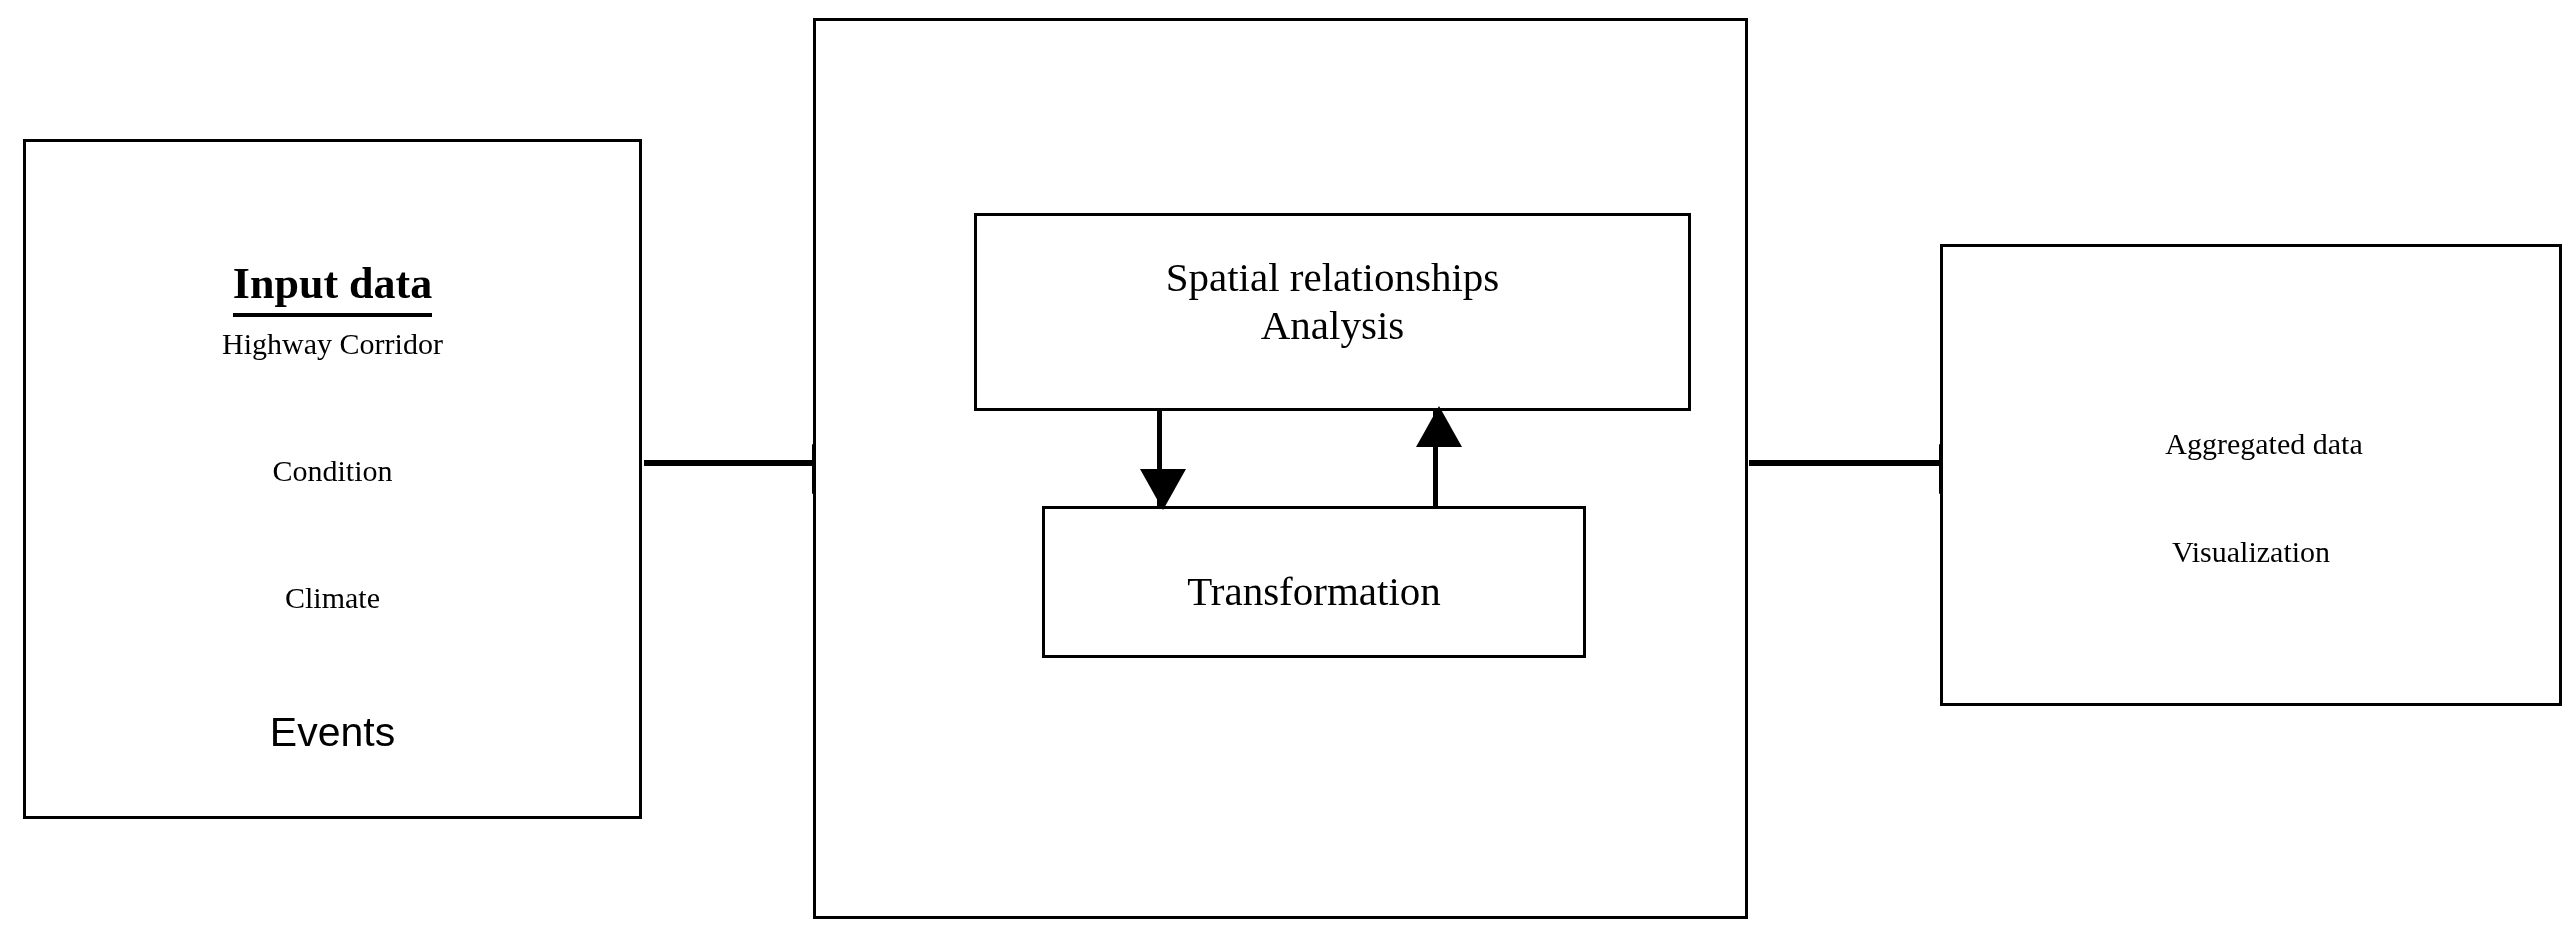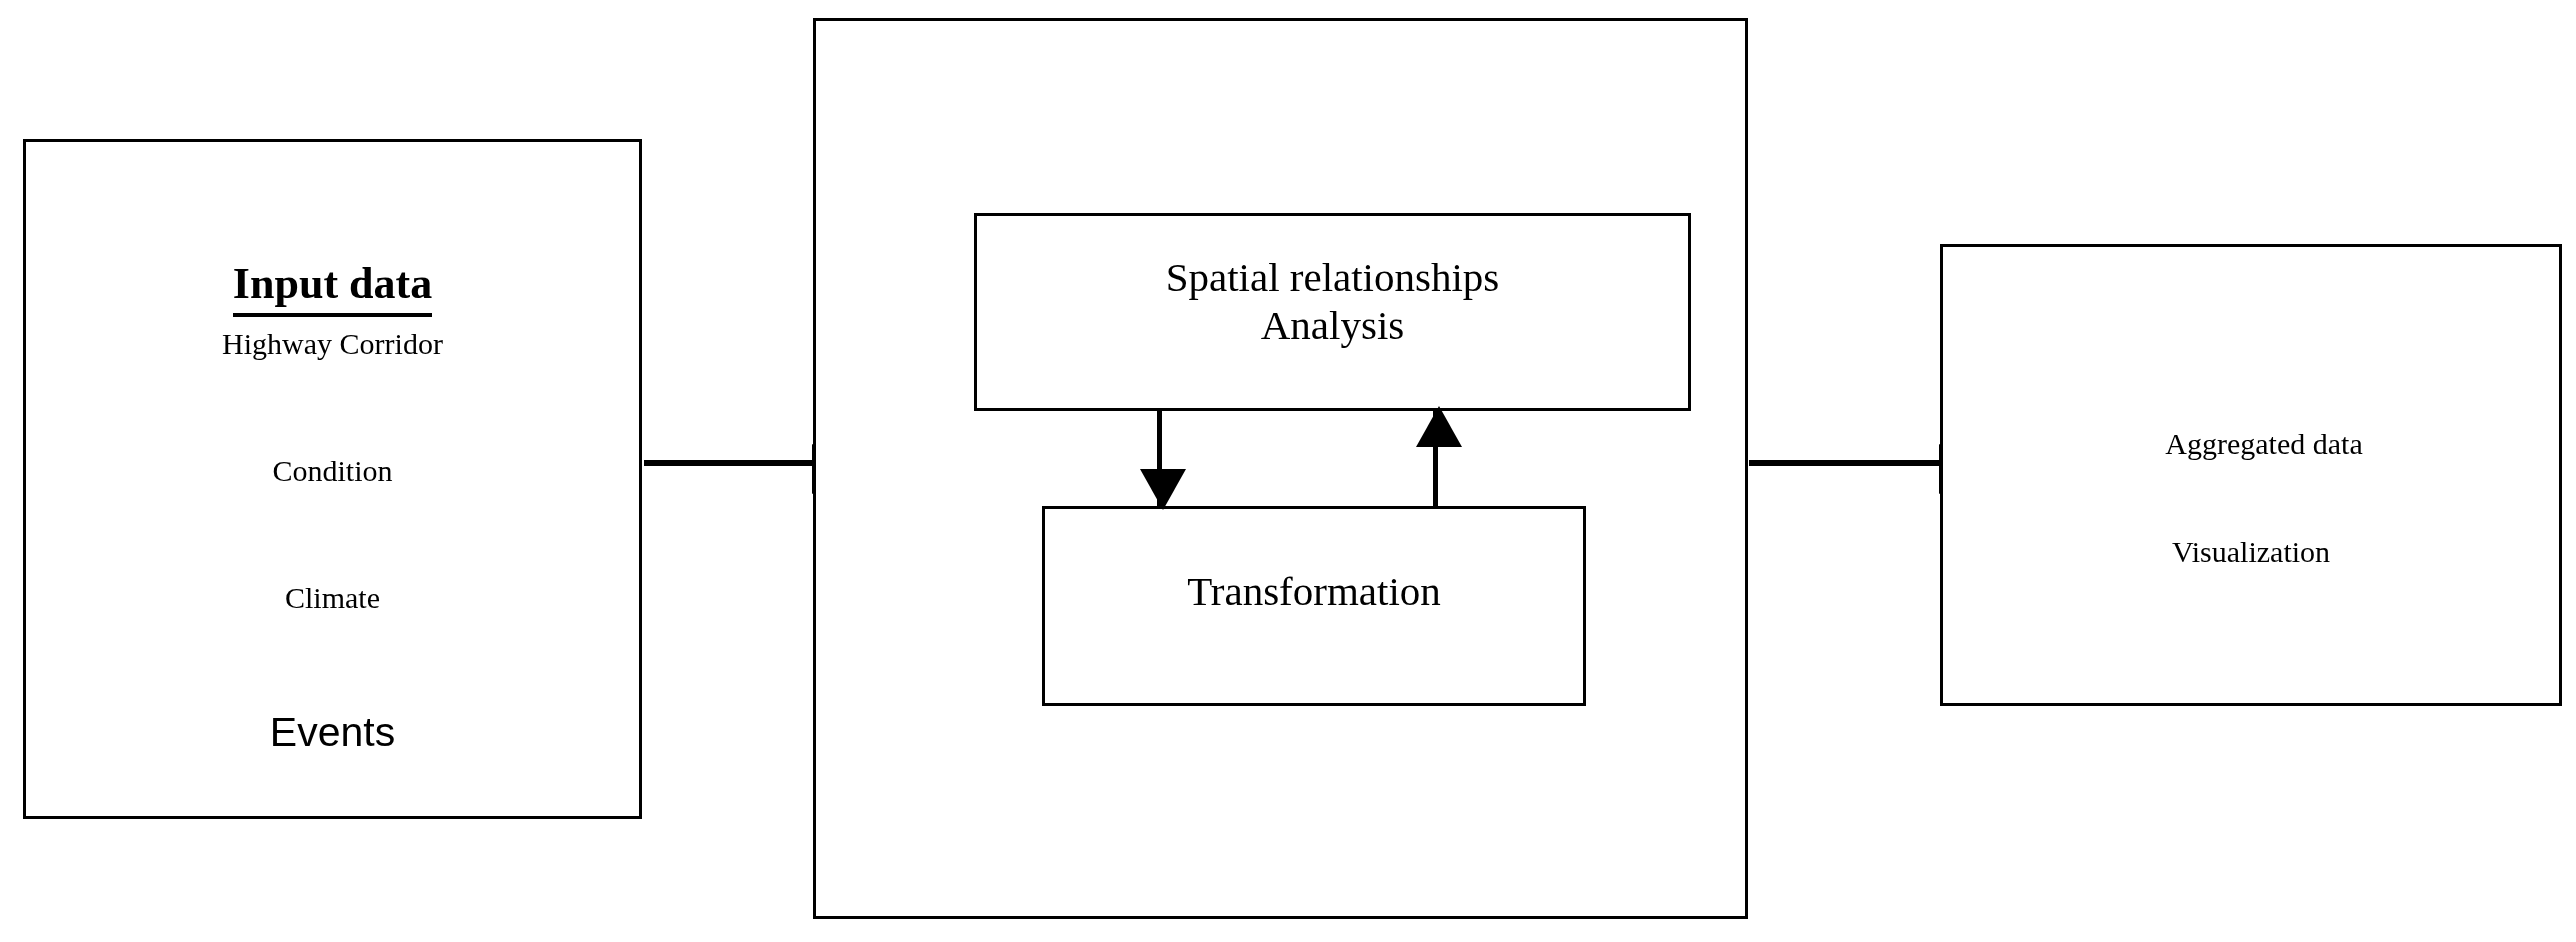--- a/index.html
+++ b/index.html
@@ -36,21 +36,21 @@
   }
   #output-box {
     left: 1940px; top: 244px; width: 622px;  height: 462px;
   }
 
   
   #spatial-box {
     left: 974px; top: 213px; width: 717px;  height: 198px;
   }
   #transformation-box {
-    left: 1042px; top: 506px; width: 544px;  height: 200px;
+    left: 1042px; top: 506px; width: 544px;  height: 152px;
   }
 
   
   .box-inner {
     position: absolute;
     left: 0; right: 0;
     text-align: center;
   }
 
   .heading {

